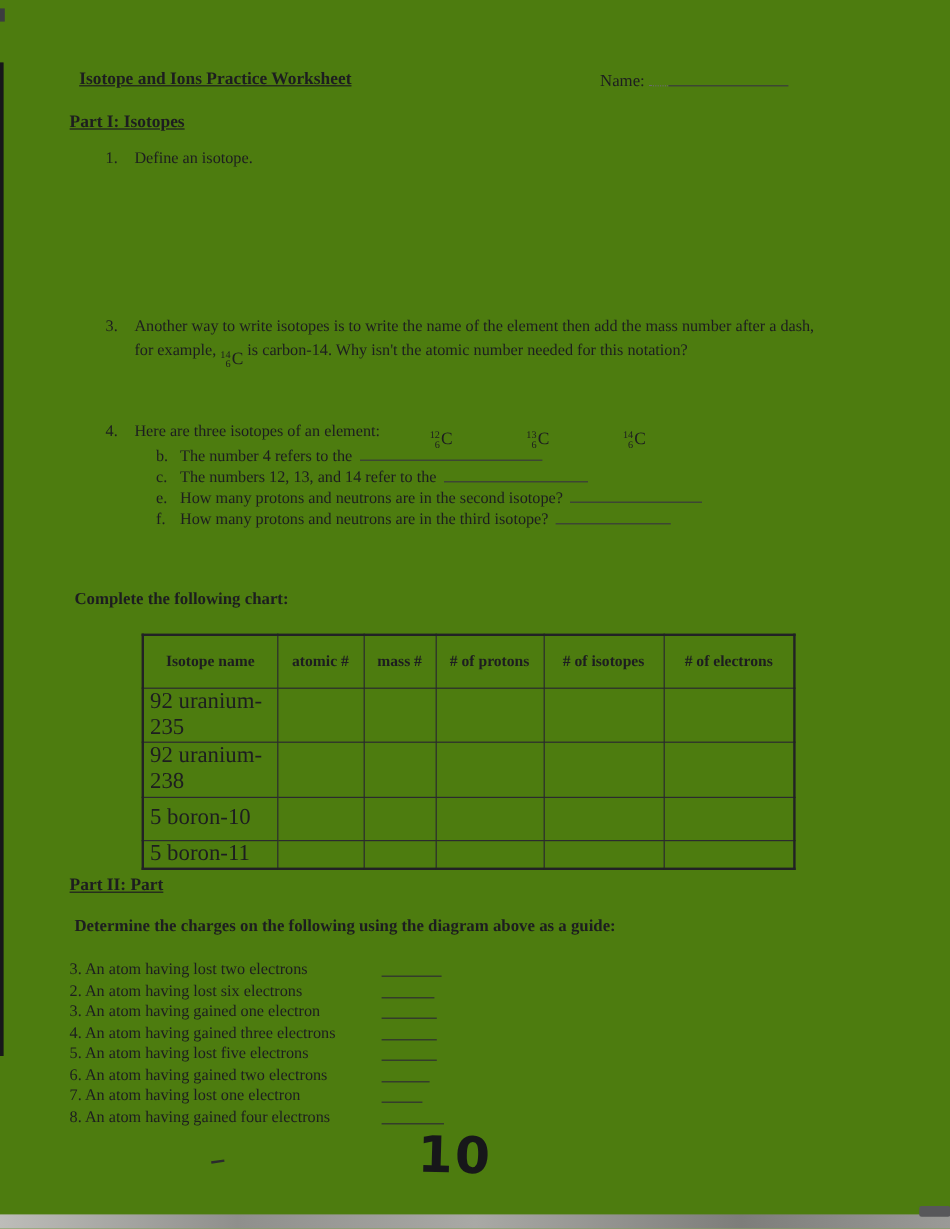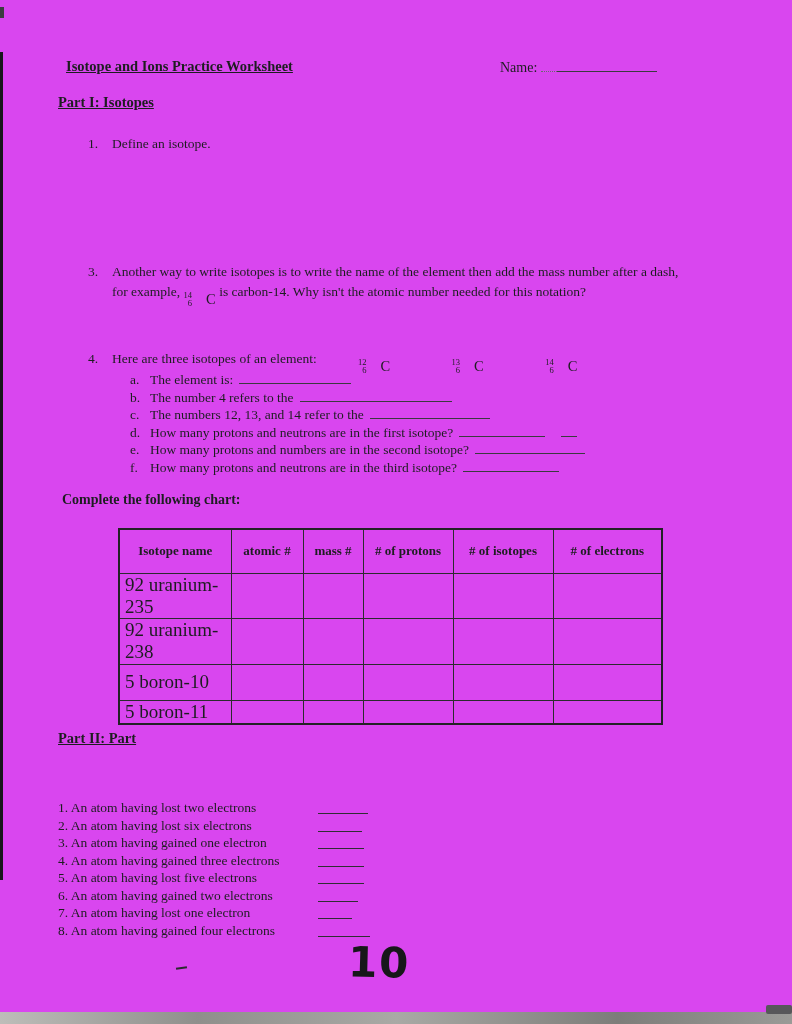--- a/index.html
+++ b/index.html
@@ -1,39 +1,39 @@
 <!DOCTYPE html>
 <html><head>
 <meta charset="utf-8">
 <style>
   html,body { margin:0; padding:0; background:#d8d8d4; }
   .page {
     position:relative; width:792px; height:1024px; margin:0 auto;
-    background:#d946ef; overflow:hidden;
+    background:#4d7c0f; overflow:hidden;
     font-family:"Liberation Serif", serif; color:#1d1d20;
     font-size:13.5px;
   }
   .abs { position:absolute; }
   .bold { font-weight:bold; }
   .title { font-size:14.5px; font-weight:bold; text-decoration:underline; }
   .heading { font-size:14.5px; font-weight:bold; text-decoration:underline; }
   .qnum { display:inline-block; width:24px; }
   .sub-letter { display:inline-block; width:20px; }
   .blank {
     display:inline-block; height:11px; border-bottom:1px solid #3a3a3e;
     vertical-align:baseline; margin-left:6px;
   }
   .dotted-lead {
     display:inline-block; height:11px; width:16px; margin-left:4px;
     border-bottom:1px dotted #6a6a6e; vertical-align:baseline;
   }
   
   .iso { display:inline-flex; align-items:center; vertical-align:-2px; }
   .iso .nums { display:inline-flex; flex-direction:column; align-items:flex-end;
-               font-size:8.5px; line-height:8px; margin-right:14px; }
+               font-size:8.5px; line-height:8px; margin-right:1px; }
   .iso .sym { font-size:14.5px; }
   .subrow { height:17.6px; white-space:nowrap; }
   
   table.chart { border-collapse:collapse; table-layout:fixed; background:transparent; }
   table.chart th, table.chart td { border:1px solid #2b2b2e; padding:0 5px; }
   table.chart { border:2px solid #222225; }
   table.chart th { font-size:13px; font-weight:bold; text-align:center; }
   table.chart td.rowname { text-align:left; font-size:19px; vertical-align:middle; }
   .ion-row { position:relative; height:17.5px; white-space:nowrap; }
   .ion-blank { position:absolute; top:12px; border-bottom:1.4px solid #2e2e32; height:1px; }
@@ -62,21 +62,21 @@
   <div class="corner-blob"></div>
   <div class="stray-dash"></div>
 
   <div class="abs title" style="left:66px; top:58px;">Isotope and Ions Practice Worksheet</div>
   <div class="abs" style="left:500px; top:60px; font-size:14px;">
     <span>Name:</span><span class="dotted-lead"></span><span class="blank" style="width:100px; margin-left:0;"></span>
   </div>
 
   <div class="abs heading" style="left:58px; top:94px;">Part I:  Isotopes</div>
 
-  <div class="abs" style="left:88px; top:136px;">
+  <div class="abs" style="left:88px; top:124px;">
     <span class="qnum">1.</span><span>Define an isotope.</span>
   </div>
 
 
   <div class="abs" style="left:88px; top:262px; width:640px; line-height:20px;">
     <div>
       <span class="qnum">3.</span><span>Another way to write isotopes is to write the name of the element then add the mass number after a dash,</span>
     </div>
     <div style="margin-left:24px;">
       <span>for example,</span>
@@ -111,33 +111,27 @@
       <span class="nums">
         <span>14</span>
         <span>6</span>
       </span>
       <span class="sym">C</span>
     </span>
   </div>
 
   <div class="abs" style="left:130px; top:372px;">
     <div class="subrow">
-      <span class="sub-letter">a.</span><span>The element is:</span><span class="blank" style="width:112px;"></span>
-    </div>
-    <div class="subrow">
       <span class="sub-letter">b.</span><span>The number 4 refers to the</span><span class="blank" style="width:152px;"></span>
     </div>
     <div class="subrow">
       <span class="sub-letter">c.</span><span>The numbers 12, 13, and 14 refer to the</span><span class="blank" style="width:120px;"></span>
     </div>
     <div class="subrow">
-      <span class="sub-letter">d.</span><span>How many protons and neutrons are in the first isotope?</span><span class="blank" style="width:86px;"></span><span class="blank" style="width:16px; margin-left:16px;"></span>
-    </div>
-    <div class="subrow">
-      <span class="sub-letter">e.</span><span>How many protons and numbers are in the second isotope?</span><span class="blank" style="width:110px;"></span>
+      <span class="sub-letter">e.</span><span>How many protons and neutrons are in the second isotope?</span><span class="blank" style="width:110px;"></span>
     </div>
     <div class="subrow">
       <span class="sub-letter">f.</span><span>How many protons and neutrons are in the third isotope?</span><span class="blank" style="width:96px;"></span>
     </div>
   </div>
 
   <div class="abs bold" style="left:62px; top:492px; font-size:14px;">Complete the following chart:</div>
 
   <table class="chart abs" style="left:118px; top:528px; width:543px;">
     <colgroup>
@@ -187,24 +181,25 @@
       <td></td>
       <td></td>
       <td></td>
       <td></td>
     </tr>
   </tbody>
     </table>
 
   <div class="abs heading" style="left:58px; top:730px;">Part II: Part</div>
 
+  <div class="abs bold" style="left:62px; top:765px; font-size:14px;">Determine the charges on the following using the diagram above as a guide:</div>
 
   <div class="abs" style="left:58px; top:800px; width:420px;">
     <div class="ion-row">
-      <span>1. An atom having lost two electrons</span>
+      <span>3. An atom having lost two electrons</span>
       <span class="ion-blank" style="left:260px; width:50px;"></span>
     </div>
     <div class="ion-row">
       <span>2. An atom having lost six electrons</span>
       <span class="ion-blank" style="left:260px; width:44px;"></span>
     </div>
     <div class="ion-row">
       <span>3. An atom having gained one electron</span>
       <span class="ion-blank" style="left:260px; width:46px;"></span>
     </div>

